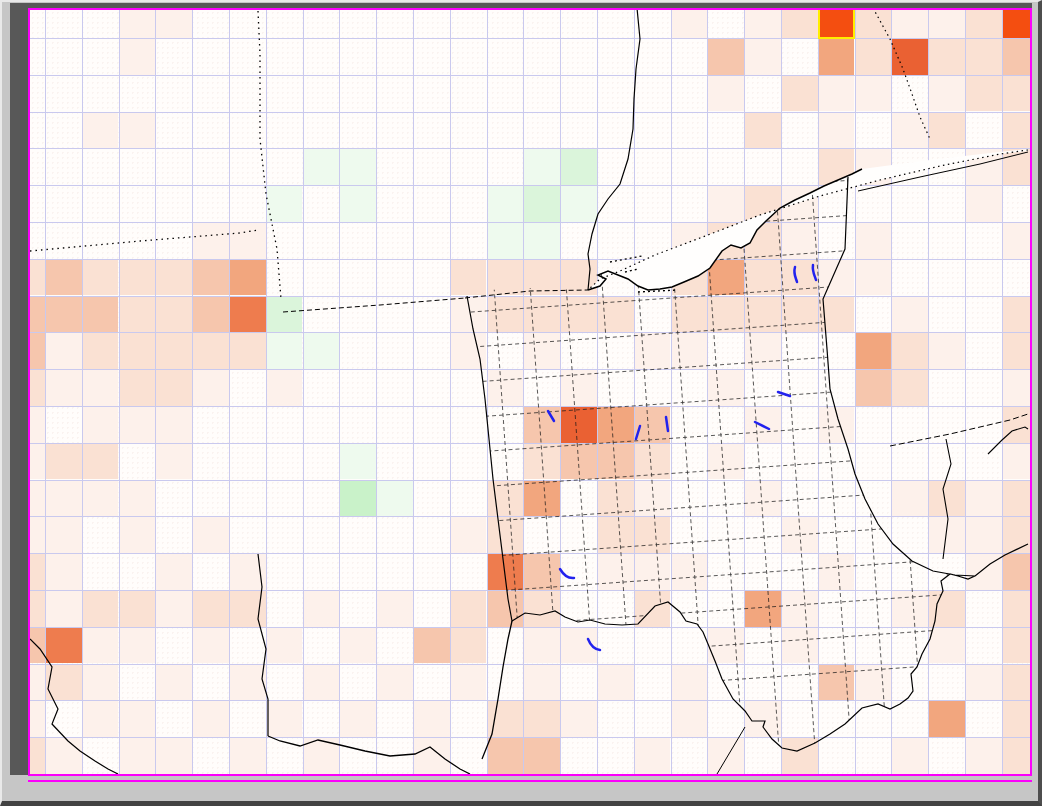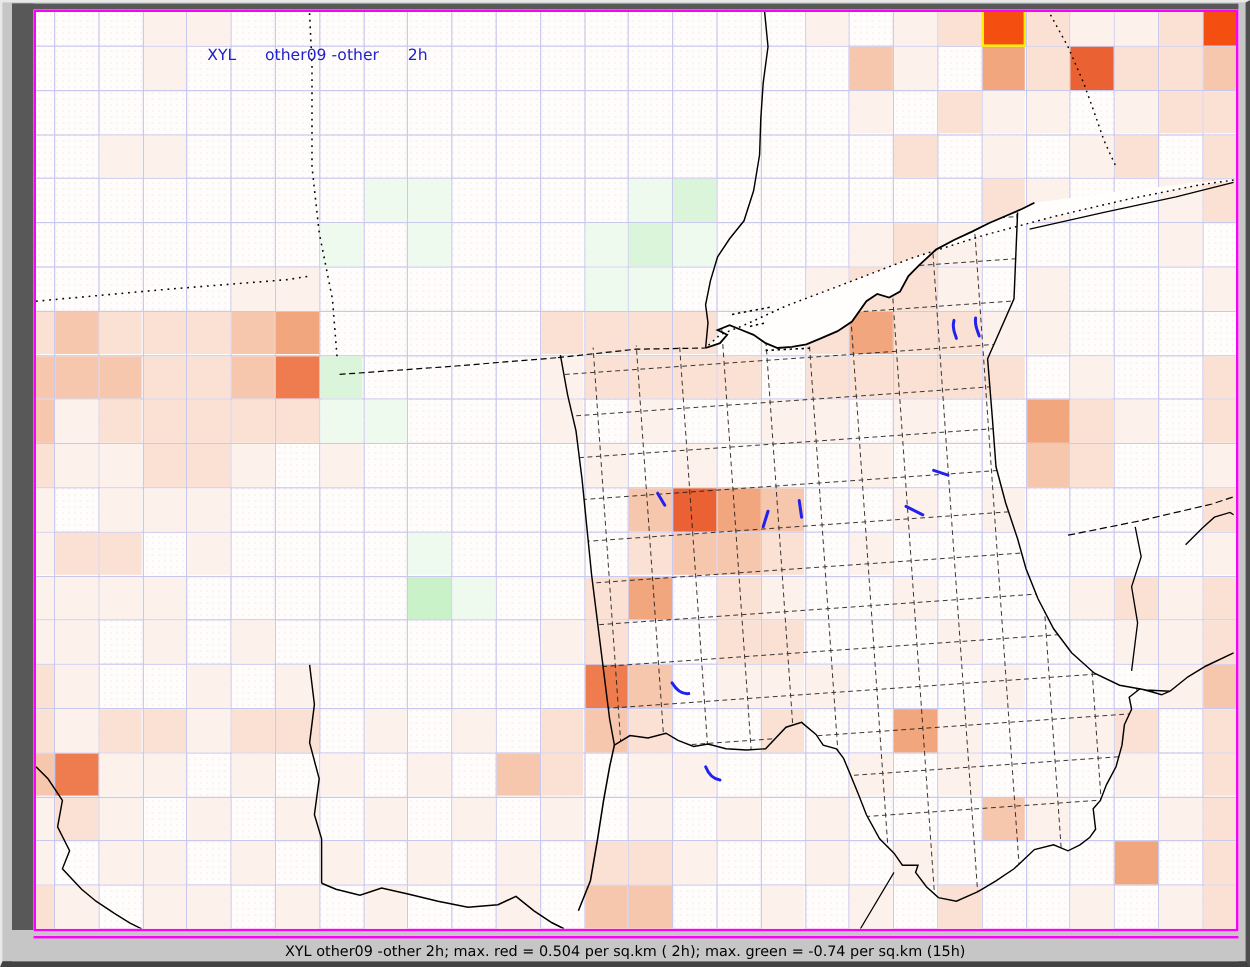--- a/index.html
+++ b/index.html
@@ -464,23 +464,17 @@
         <path d="M748,382 l12,4"></path>
         <path d="M725,412 l14,7"></path>
         <path d="M610,416 L606,429"></path>
         <path d="M518,401 L524,411"></path>
         <path d="M636,407 L638,421"></path>
         <path d="M530,559 q6,10 14,9"></path>
         <path d="M558,629 q4,10 12,11"></path>
       </g>
     </svg>
 
-    <div class="map-title">
-      <span>XYL</span><span>other09 -other</span><span>2h</span>
-    </div>
   </div>
 
   <div class="magenta-rule"></div>
 
-  <div class="status-bar">
-    <span>XYL other09 -other 2h; max. red = 0.504 per sq.km ( 2h); max. green = -0.74 per sq.km (15h)</span>
-  </div>
 </div>
 
 </body></html>

